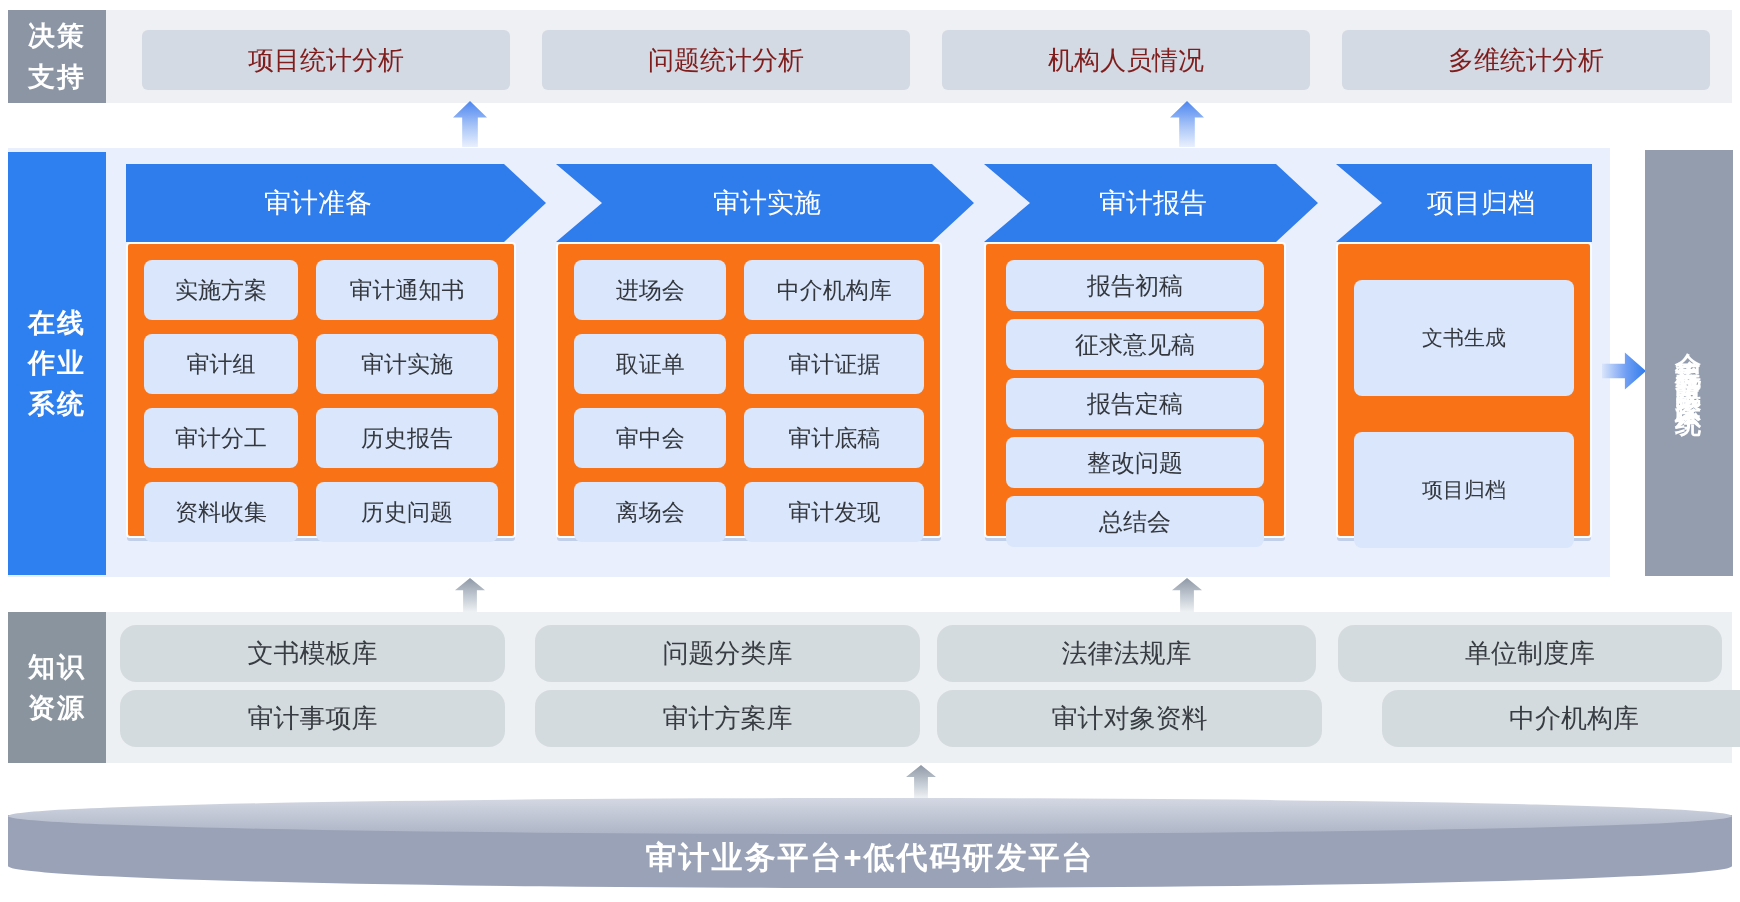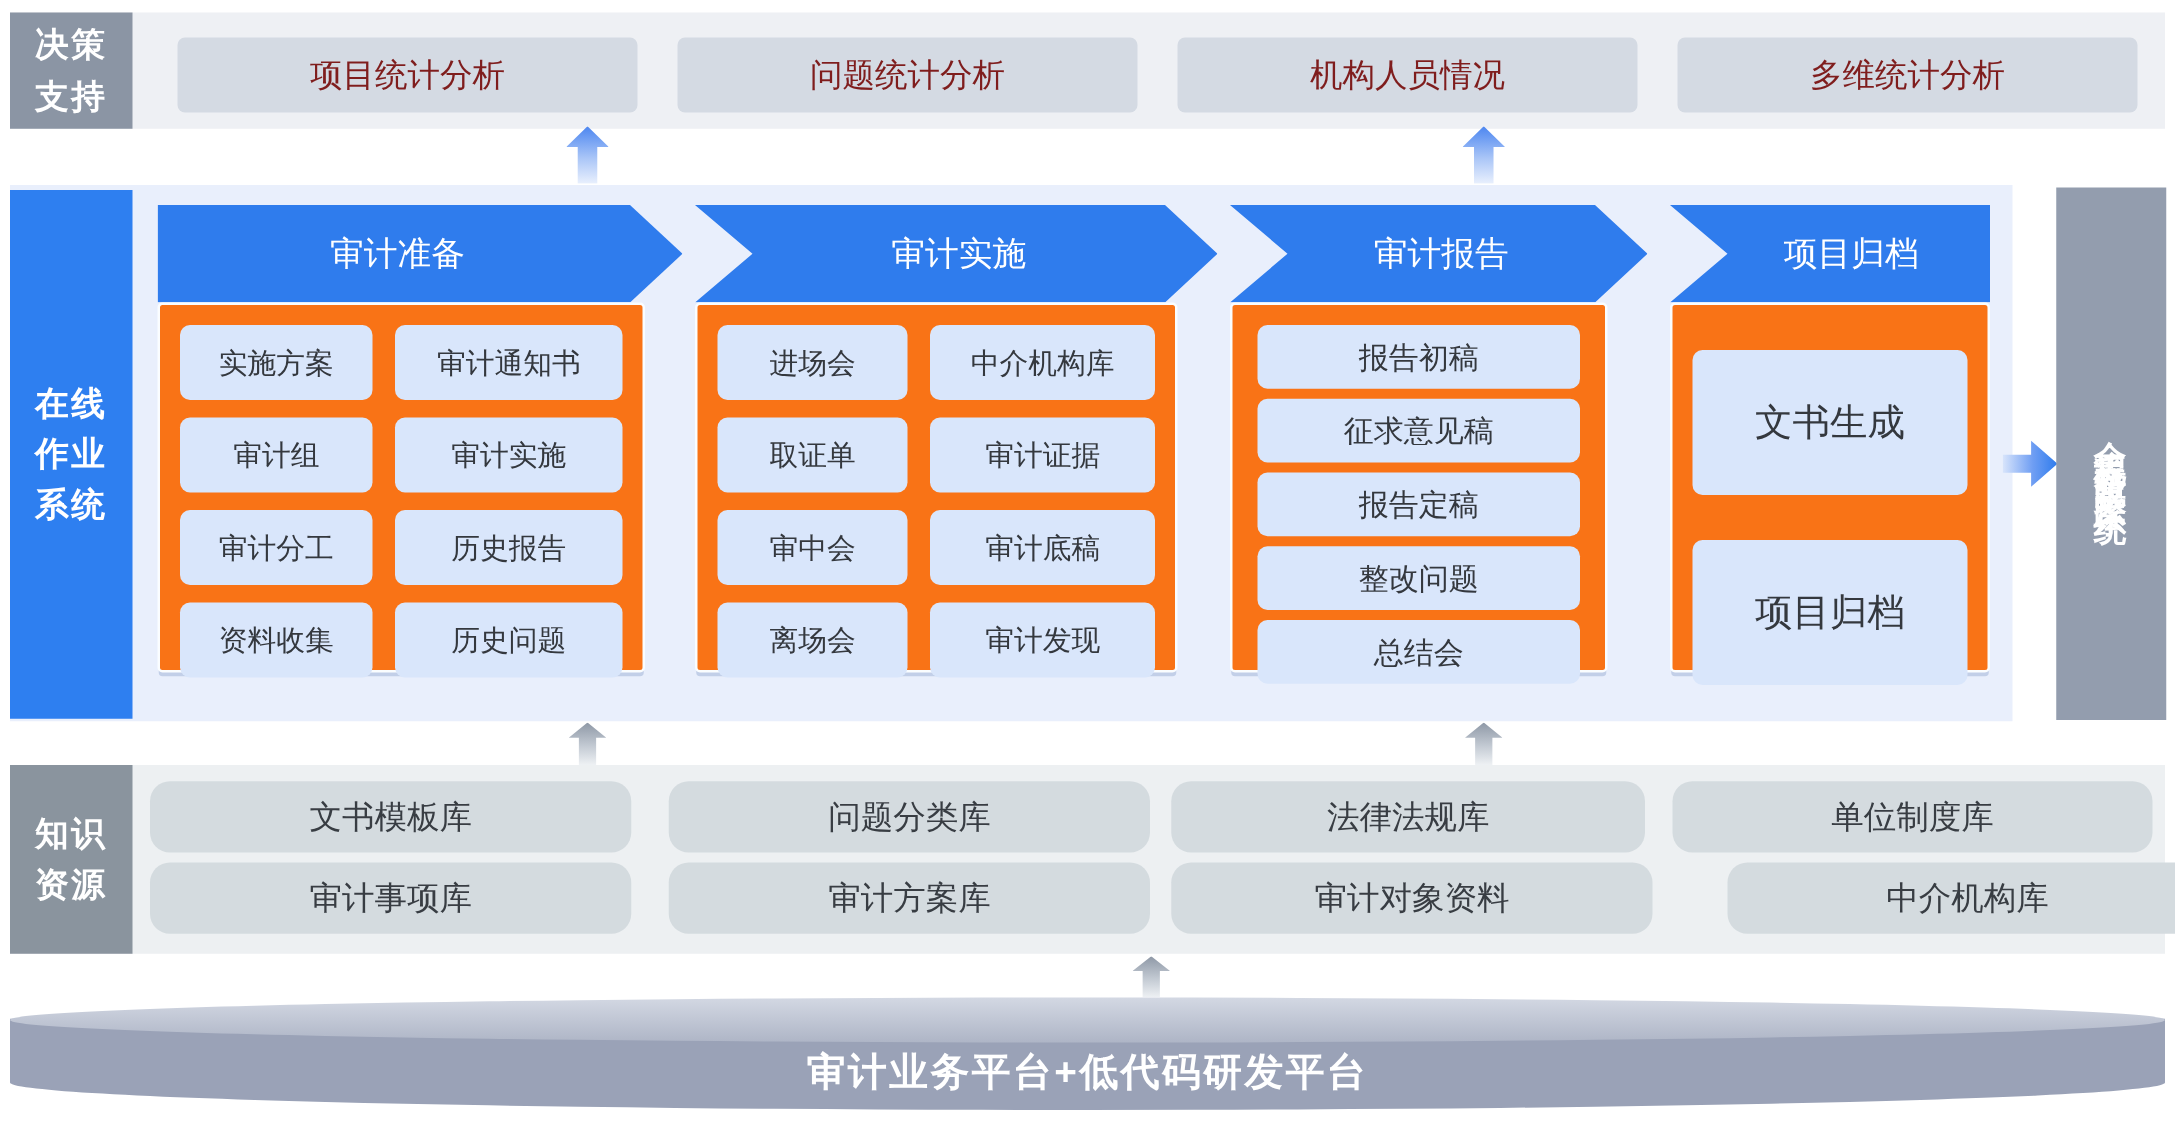--- a/index.html
+++ b/index.html
@@ -41,21 +41,21 @@
     box-shadow:0 4px 0 -1px #c2cfe8;
   }
   .cell {
     background:#d9e6fb; border-radius:8px; color:#34383e; font-size:23px;
     display:flex; align-items:center; justify-content:center; text-align:center;
   }
   .grid2 { display:grid; grid-template-columns:1fr 1.18fr; grid-auto-rows:60px; gap:14px 18px; padding:16px; }
   .list1 { display:grid; grid-template-columns:1fr; grid-auto-rows:51px; gap:8px; padding:16px 20px; }
   .list1 .cell { font-size:24px; }
   .bigs  { display:grid; grid-template-columns:1fr; grid-auto-rows:136px; gap:16px; padding:16px; }
-  .bigs .cell { font-size:30px;margin-top:20px; }
+  .bigs .cell { font-size:21px;margin-top:20px; }
   
   .tracking-bar {
     position:absolute; left:1645px; top:150px; width:88px; height:426px; background:#939dae;
     display:flex; align-items:center; justify-content:center;
   }
   .tracking-text {
     writing-mode:vertical-rl; text-orientation:upright;
     color:#ffffff; font-weight:bold; font-size:26px; letter-spacing:7px;
   }
   

